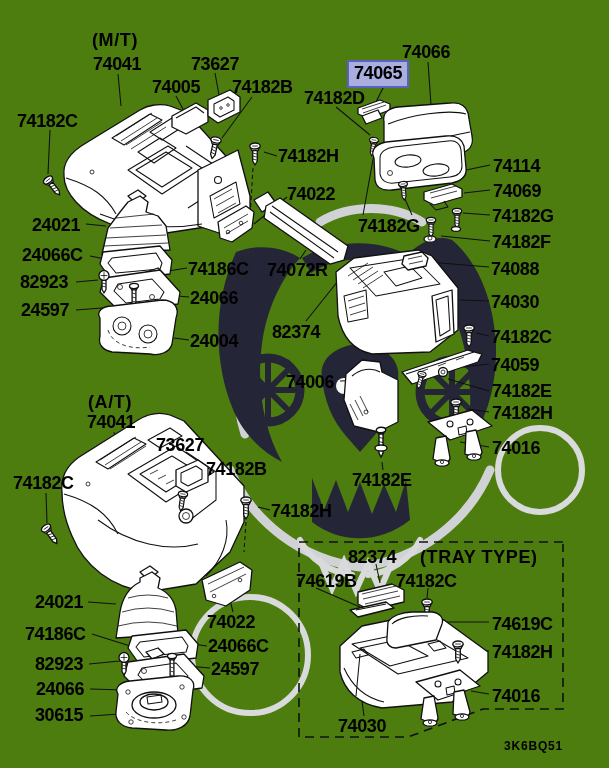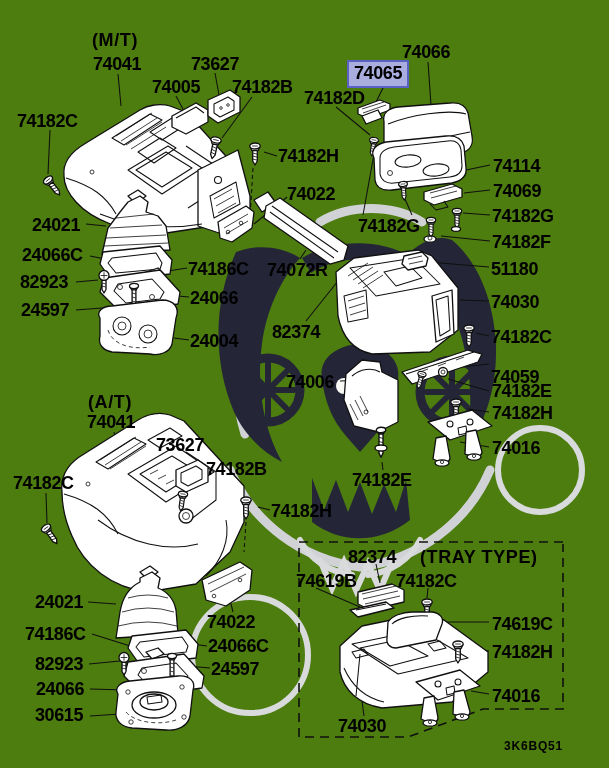--- a/index.html
+++ b/index.html
@@ -305,24 +305,24 @@
       <div class="lbl" style="left: 358px; top: 217px;">74182G</div>
       <div class="lbl" style="left: 32px; top: 216px;">24021</div>
       <div class="lbl" style="left: 22px; top: 246px;">24066C</div>
       <div class="lbl" style="left: 20px; top: 273px;">82923</div>
       <div class="lbl" style="left: 21px; top: 301px;">24597</div>
       <div class="lbl" style="left: 188px; top: 260px;">74186C</div>
       <div class="lbl" style="left: 190px; top: 289px;">24066</div>
       <div class="lbl" style="left: 190px; top: 332px;">24004</div>
       <div class="lbl" style="left: 267px; top: 261px;">74072R</div>
       <div class="lbl" style="left: 272px; top: 323px;">82374</div>
-      <div class="lbl" style="left: 491px; top: 260px;">51180</div>
+      <div class="lbl" style="left: 491px; top: 260px;">74088</div>
       <div class="lbl" style="left: 491px; top: 293px;">74030</div>
       <div class="lbl" style="left: 491px; top: 328px;">74182C</div>
-      <div class="lbl" style="left: 491px; top: 368px; text-align: right;">74059</div>
+      <div class="lbl" style="left: 491px; top: 356px; text-align: right;">74059</div>
       <div class="lbl" style="left: 286px; top: 373px;">74006</div>
       <div class="lbl" style="left: 492px; top: 382px;">74182E</div>
       <div class="lbl" style="left: 492px; top: 404px;">74182H</div>
       <div class="lbl" style="left: 492px; top: 439px;">74016</div>
       <div class="lbl" style="left: 352px; top: 471px;">74182E</div>
       <div class="lbl cap" style="left: 88px; top: 393px;">(A/T)</div>
       <div class="lbl" style="left: 87px; top: 413px;">74041</div>
       <div class="lbl" style="left: 156px; top: 436px;">73627</div>
       <div class="lbl" style="left: 206px; top: 460px;">74182B</div>
       <div class="lbl" style="left: 13px; top: 474px;">74182C</div>

